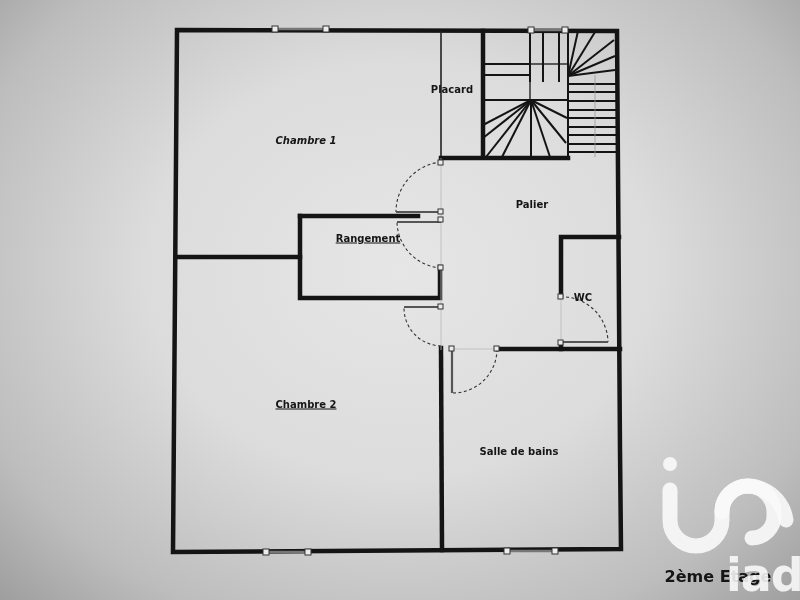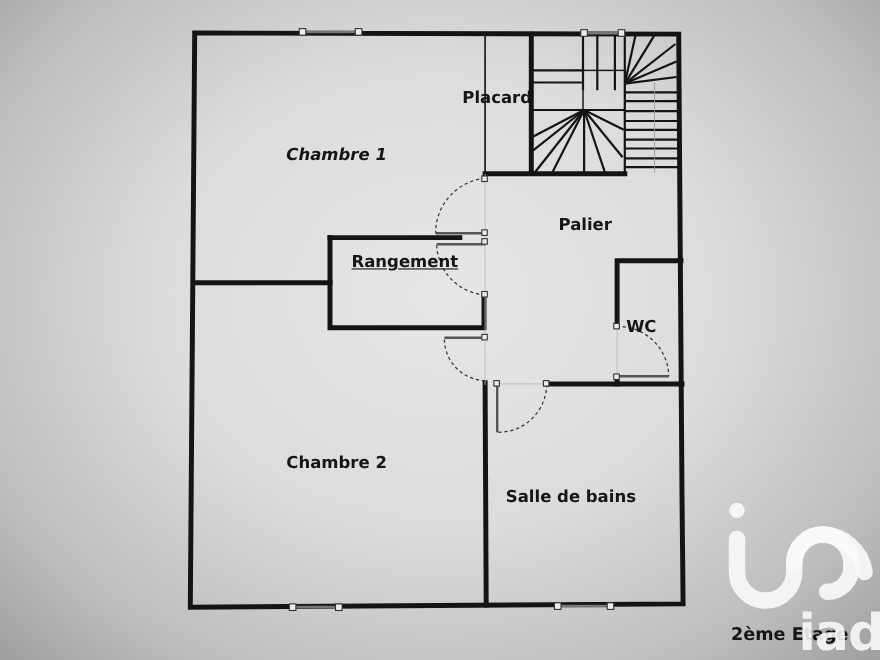--- a/index.html
+++ b/index.html
@@ -10,21 +10,21 @@
   }
   svg.plan { position:absolute; left:0; top:0; }
   .wall { stroke:#141414; stroke-width:4.5; fill:none; stroke-linecap:square; }
   .thin { stroke:#222; stroke-width:1.6; fill:none; }
   .hair { stroke:#b9b9b9; stroke-width:0.8; fill:none; }
   .swing { stroke:#333; stroke-width:1.1; fill:none; stroke-dasharray:3 2.5; }
   .leaf { stroke:#555; stroke-width:2.2; fill:none; }
   .node { fill:#ececec; stroke:#333; stroke-width:1; }
   .win { stroke:#777; stroke-width:2.5; fill:none; }
   .label {
-    position:absolute; font-size:15px; font-weight:bold; color:#151515;
+    position:absolute; font-size:10px; font-weight:bold; color:#151515;
     white-space:nowrap; transform:translate(-50%,-50%);
   }
   .floor-label { font-size:16px; }
   .logo {
     position:absolute; left:652px; top:450px; width:148px; height:150px;
   }
   .logo-text {
     position:absolute; left:726px; top:552px; font-size:46px; font-weight:bold;
     color:rgba(250,250,250,0.88); letter-spacing:-1px; line-height:1;
   }
@@ -147,21 +147,21 @@
     <rect class="node" x="558" y="294" width="5" height="5"></rect>
     <rect class="node" x="558" y="340" width="5" height="5"></rect>
   </g>
 </svg>
 
 <div class="label" style="left:306px;top:140px;font-style:italic;">Chambre 1</div>
 <div class="label" style="left:452px;top:89px;">Placard</div>
 <div class="label" style="left:508px;top:204px;margin-left:24px;">Palier</div>
 <div class="label" style="left:368px;top:238px;text-decoration:underline;">Rangement</div>
 <div class="label" style="left:583px;top:297px;text-align:right;">WC</div>
-<div class="label" style="left:306px;top:420px;">Chambre 2</div>
+<div class="label" style="left:306px;top:404px;text-decoration:underline;">Chambre 2</div>
 <div class="label" style="left:519px;top:451px;">Salle de bains</div>
 <div class="label floor-label" style="left:718px;top:576px;">2ème Etage</div>
 
 <svg class="logo" viewBox="0 0 148 150">
   <g fill="none" stroke="rgba(250,250,250,0.9)" stroke-width="15" stroke-linecap="round">
     <circle cx="18" cy="14" r="7" fill="rgba(250,250,250,0.9)" stroke="none"></circle>
     <path d="M18 40 L18 70 A26 26 0 0 0 70 70 L70 62 A26 26 0 0 1 122 62 L122 66 A22 22 0 0 1 100 88"></path>
     <path d="M70 62 A26 26 0 0 1 96 36 A40 40 0 0 1 134 70"></path>
   </g>
 </svg>

